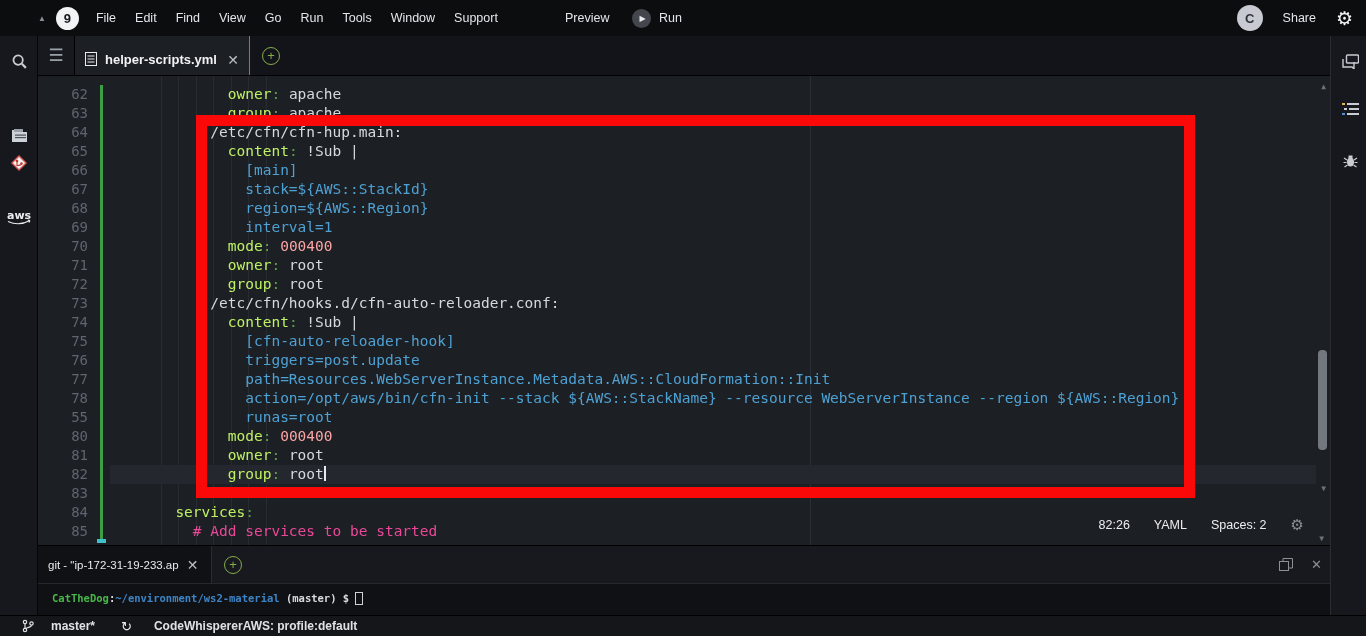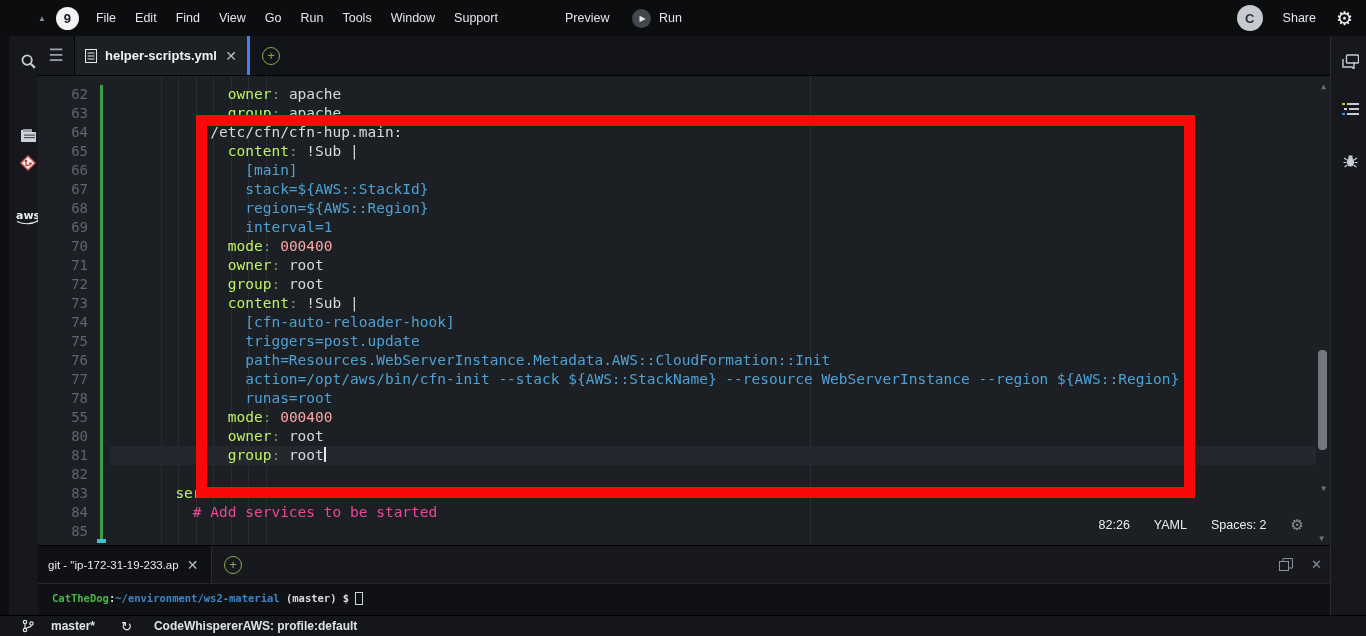--- a/index.html
+++ b/index.html
@@ -19,40 +19,40 @@
   .mb-run { position:absolute; left:632px; display:flex; align-items:center; gap:8px; cursor:pointer; }
   .play-circle { width:19px; height:19px; border-radius:50%; background:#43464c; color:#e8eaed;
     font-size:8px; display:flex; align-items:center; justify-content:center; padding-left:2px; }
   .mb-right { position:absolute; right:13px; display:flex; align-items:center; gap:20px; }
   .avatar { width:26px; height:26px; border-radius:50%; background:#c7cad0; color:#2f3237;
     font-weight:bold; font-size:13px; display:flex; align-items:center; justify-content:center; cursor:pointer; }
   .gear-big { font-family:"DejaVu Sans", sans-serif; font-size:19px; color:#f2f4f6; cursor:pointer; }
 
   
   .rail { position:absolute; top:36px; width:38px; height:579px; background:#17181d; }
-  .rail.left { left:9px; border-right:1px solid #050506;text-align:right; }
+  .rail.left { left:0; border-right:1px solid #050506;text-align:right; }
   .rail.right { right:0; width:36px; border-left:1px solid #2a2c31; }
   .rail .ricon { width:38px; height:34px; display:flex; align-items:center; justify-content:center;
     cursor:pointer; }
   .rail.left .ricon:nth-child(1){ margin-top:8px; }
   .rail.left .ricon:nth-child(2){ margin-top:40px; }
   .rail.left .ricon:nth-child(3){ margin-top:-6px; }
   .rail.left .ricon:nth-child(4){ margin-top:20px; }
   .rail.right .ricon:nth-child(1){ margin-top:8px; }
   .rail.right .ricon:nth-child(2){ margin-top:14px; }
   .rail.right .ricon:nth-child(3){ margin-top:18px; }
 
   
   .main { position:absolute; left:38px; top:36px; width:1292px; height:579px; background:#1c1f24; }
 
   .tabbar { position:relative; height:40px; background:#121419; border-bottom:1px solid #000; display:flex; }
   .hamburger { width:37px; height:100%; border-right:1px solid #000; color:#9aa0a8; font-size:17px;
     display:flex; align-items:center; justify-content:center; cursor:pointer; background:#17191e; }
-  .etab { width:175px; height:100%; background:#1c1f24; border-right:3px solid #3b82f6;
-    display:flex; align-items:center; padding:1px 10px; gap:8px; cursor:pointer; }
+  .etab { width:175px; height:100%; background:#1c1f24; border-right:1px solid #3b82f6;
+    display:flex; padding:16px 10px; gap:8px; cursor:pointer; }
   .etab .lbl { color:#f0f2f4; font-size:13px; font-weight:600; flex:1; }
   .tab-close { color:#b9bec5; font-size:14px; cursor:pointer; }
   .plus-btn { width:18px; height:18px; border:1.5px solid #84ad4a; border-radius:50%; color:#84ad4a;
     font-size:13px; line-height:15px; text-align:center; margin:auto 0 auto 12px; cursor:pointer; }
 
   
   .editor { position:relative; height:469px; background:#1c1f24; overflow:hidden;
     font-family:"DejaVu Sans Mono", monospace; font-size:14.5px; }
   .gutter { position:absolute; left:0; top:9px; width:72px; }
   .gutter div { height:19px; line-height:19px; text-align:right; padding-right:22px;
@@ -249,20 +249,21 @@
           <div class="code-line"><span class="tk-p">            </span><span class="tk-k">group</span><span class="tk-c">:</span><span class="tk-p"> apache</span></div>
           <div class="code-line"><span class="tk-p">          /etc/cfn/cfn-hup.main:</span></div>
           <div class="code-line"><span class="tk-p">            </span><span class="tk-k">content</span><span class="tk-c">:</span><span class="tk-p"> !Sub |</span></div>
           <div class="code-line"><span class="tk-p">              </span><span class="tk-s">[main]</span></div>
           <div class="code-line"><span class="tk-p">              </span><span class="tk-s">stack=${AWS::StackId}</span></div>
           <div class="code-line"><span class="tk-p">              </span><span class="tk-s">region=${AWS::Region}</span></div>
           <div class="code-line"><span class="tk-p">              </span><span class="tk-s">interval=1</span></div>
           <div class="code-line"><span class="tk-p">            </span><span class="tk-k">mode</span><span class="tk-c">:</span><span class="tk-p"> </span><span class="tk-n">000400</span></div>
           <div class="code-line"><span class="tk-p">            </span><span class="tk-k">owner</span><span class="tk-c">:</span><span class="tk-p"> root</span></div>
           <div class="code-line"><span class="tk-p">            </span><span class="tk-k">group</span><span class="tk-c">:</span><span class="tk-p"> root</span></div>
+          <div class="code-line"><span class="tk-p">          /etc/cfn/hooks.d/cfn-auto-reloader.conf:</span></div>
           <div class="code-line"><span class="tk-p">            </span><span class="tk-k">content</span><span class="tk-c">:</span><span class="tk-p"> !Sub |</span></div>
           <div class="code-line"><span class="tk-p">              </span><span class="tk-s">[cfn-auto-reloader-hook]</span></div>
           <div class="code-line"><span class="tk-p">              </span><span class="tk-s">triggers=post.update</span></div>
           <div class="code-line"><span class="tk-p">              </span><span class="tk-s">path=Resources.WebServerInstance.Metadata.AWS::CloudFormation::Init</span></div>
           <div class="code-line"><span class="tk-p">              </span><span class="tk-s">action=/opt/aws/bin/cfn-init --stack ${AWS::StackName} --resource WebServerInstance --region ${AWS::Region}</span></div>
           <div class="code-line"><span class="tk-p">              </span><span class="tk-s">runas=root</span></div>
           <div class="code-line"><span class="tk-p">            </span><span class="tk-k">mode</span><span class="tk-c">:</span><span class="tk-p"> </span><span class="tk-n">000400</span></div>
           <div class="code-line"><span class="tk-p">            </span><span class="tk-k">owner</span><span class="tk-c">:</span><span class="tk-p"> root</span></div>
           <div class="code-line active"><span class="tk-p">            </span><span class="tk-k">group</span><span class="tk-c">:</span><span class="tk-p"> root</span><span class="cursor-bar"></span></div>
           <div class="code-line"></div>

